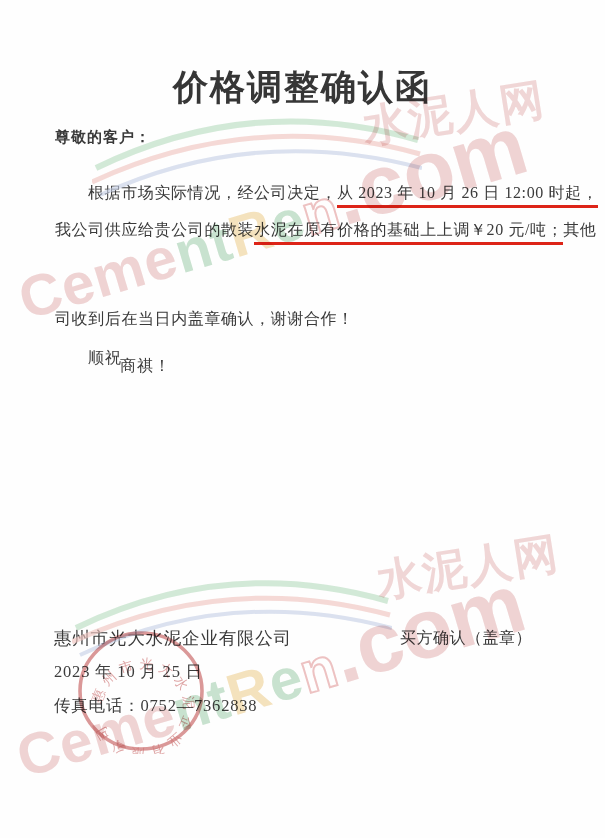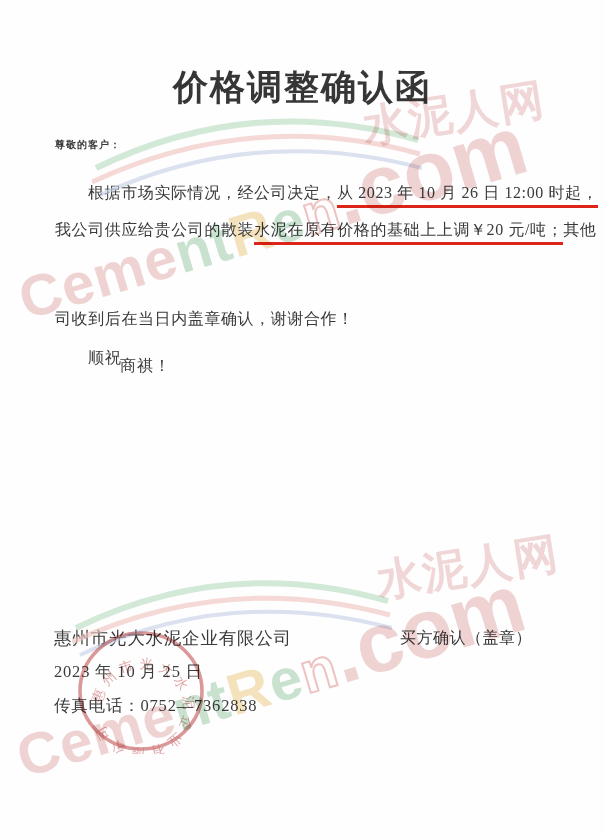--- a/index.html
+++ b/index.html
@@ -13,22 +13,22 @@
     color:#3c3c3c;
   }
   
   .content{position:absolute;inset:0;z-index:1;}
   .doc-title{
     position:absolute;left:0;top:64px;width:100%;
     text-align:center;font-size:35px;font-weight:bold;
     letter-spacing:2px;color:#363636;
   }
   .greeting{
-    position:absolute;left:55px;top:138px;
-    font-size:10px;font-weight:bold;letter-spacing:1px;color:#3a3a3a;
+    position:absolute;left:55px;top:128px;
+    font-size:15px;font-weight:bold;letter-spacing:1px;color:#3a3a3a;
   }
   .bline{
     position:absolute;left:55px;width:505px;
     font-size:16px;letter-spacing:0.6px;color:#3a3a3a;
     white-space:nowrap;
   }
   .l1{top:183px;padding-left:33px;}
   .l2{top:220px;}
   .l3{top:257px;}
   .l4{top:309px;font-family:Liberation Serif, serif;}

